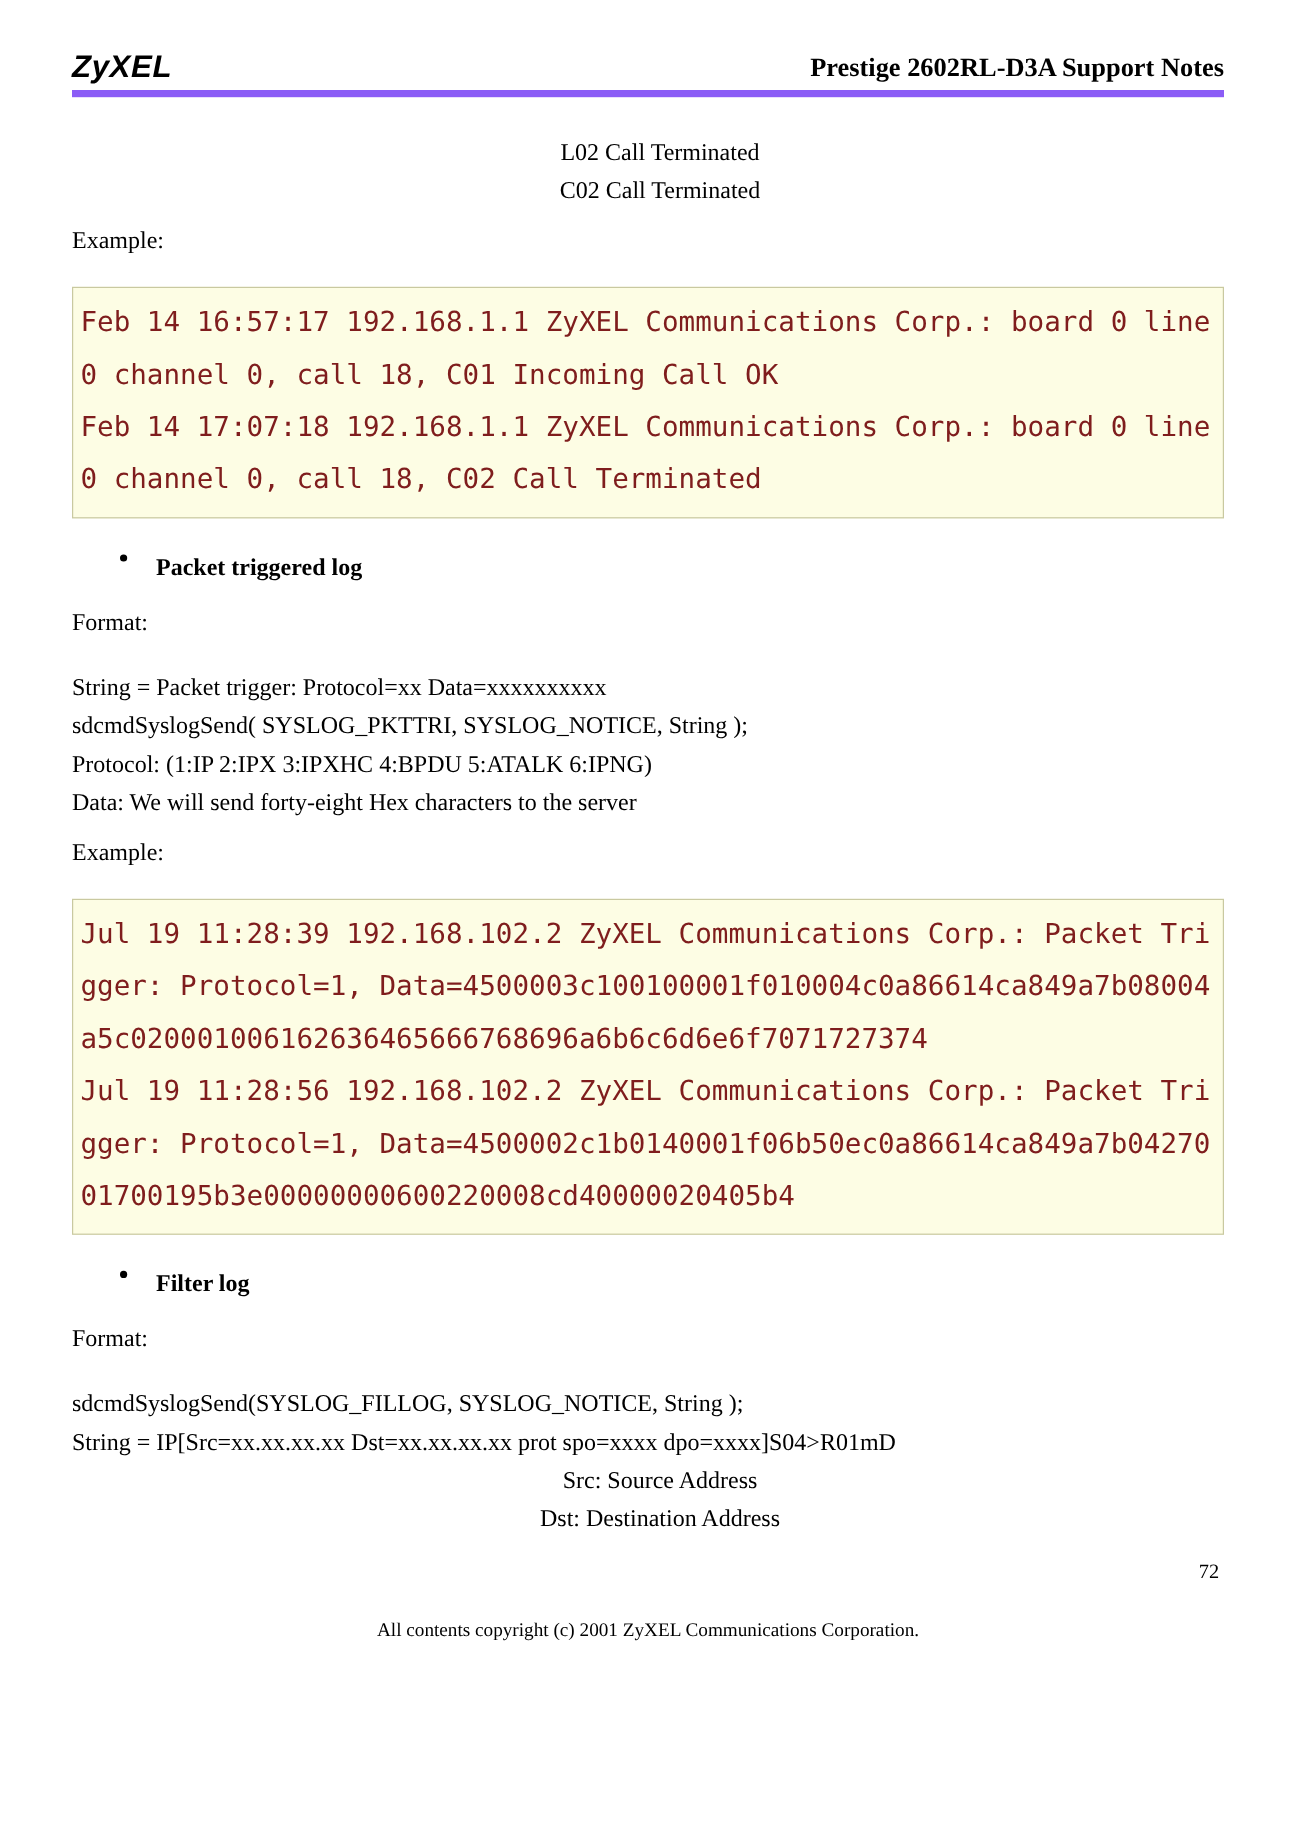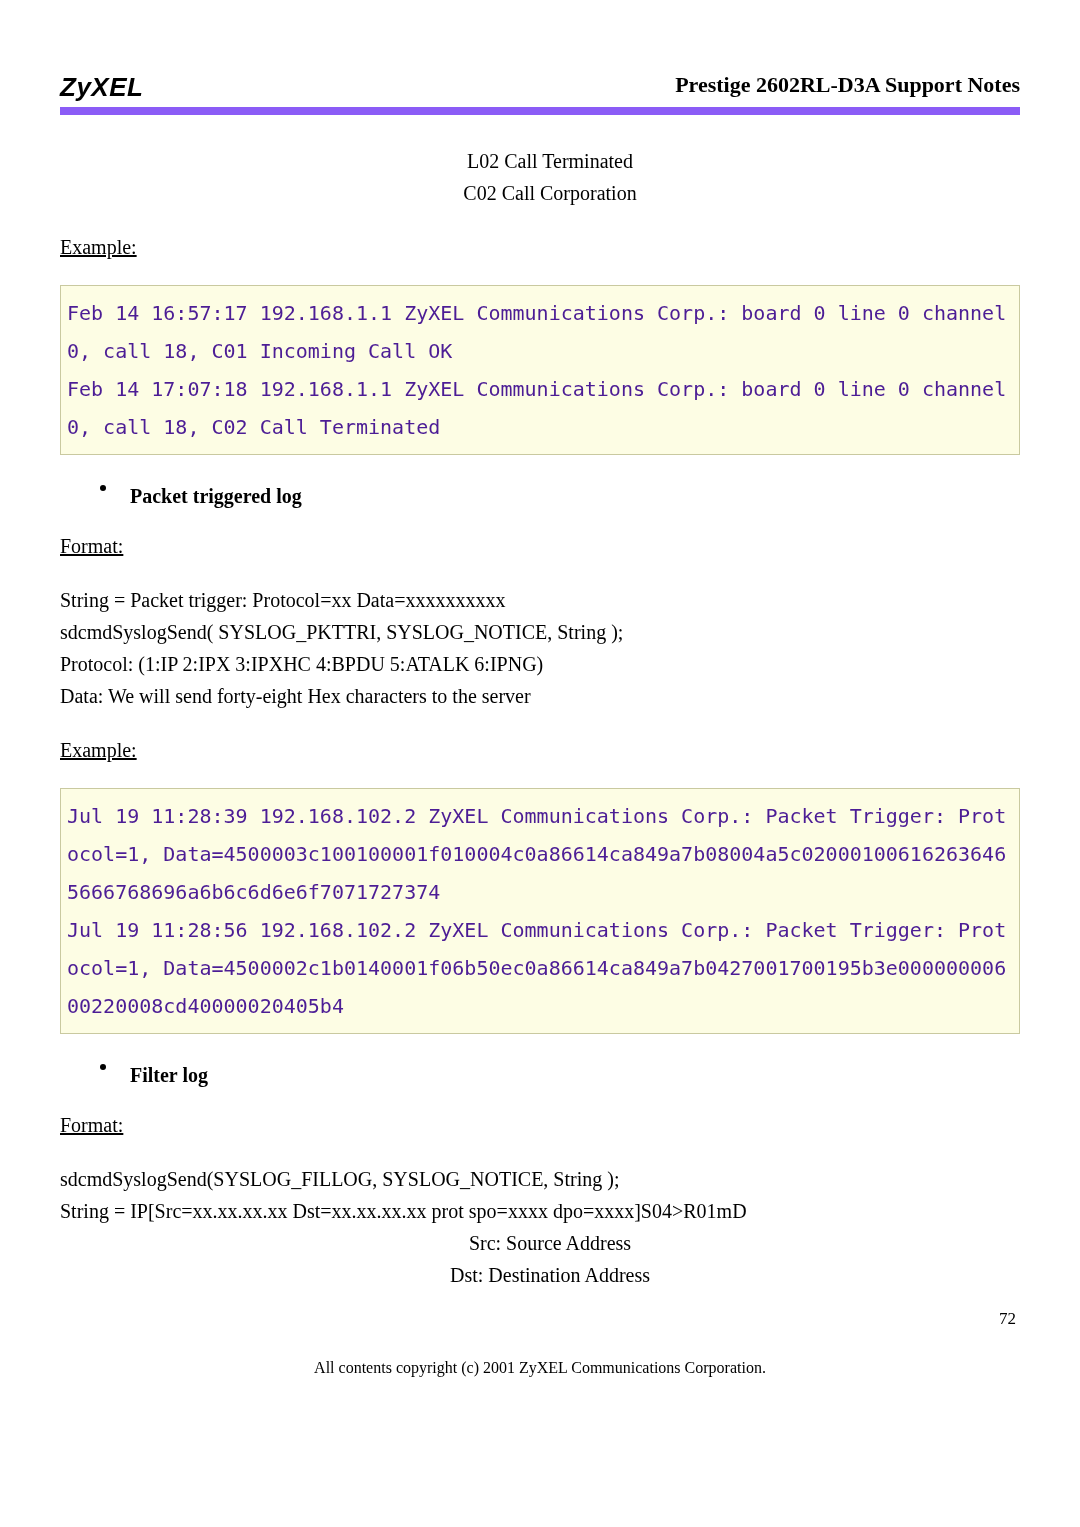--- a/index.html
+++ b/index.html
@@ -10,25 +10,24 @@
     color: #000000;
     width: 1080px;
   }
   .page {
     padding: 40px 60px 40px 60px;
     box-sizing: border-box;
   }
   .header-row {
     display: flex;
     justify-content: space-between;
-    align-items: flex-start;
-    border-bottom: 8px solid #8b5cf6;
+    align-items: center;
+    border-bottom: 6px solid #8b5cf6;
     padding-bottom: 4px;
     margin-bottom: 30px;
-    margin-top: 32px;
   }
   .logo {
     font-family: Arial, Helvetica, sans-serif;
     font-weight: 900;
     font-style: italic;
     font-size: 26px;
     letter-spacing: 0.5px;
   }
   .header-title {
     font-weight: bold;
@@ -36,30 +35,29 @@
   }
   .body-text {
     font-size: 20px;
     line-height: 1.6;
   }
   .indent {
     padding-left: 20px;
     text-align: center;
   }
   .section-gap {
-    margin-top: 22px;
+    margin-top: 10px;
     margin-bottom: 22px;
-    text-decoration: underline;
   }
   .code-block {
     border: 1px solid #c9c9a0;
     background: #fdfde4;
-    color: #4c1d95;
+    color: #7f1d1d;
     font-family: "SimSun", "NSimSun", monospace;
-    font-size: 20px;
+    font-size: 23px;
     padding: 8px 6px;
     line-height: 1.9;
     margin: 14px 0 30px 0;
     word-break: break-all;
   }
   .bullet-row {
     display: flex;
     align-items: flex-start;
     margin: 24px 0 18px 40px;
     font-family: "Times New Roman", Times, serif;
@@ -96,21 +94,21 @@
 <body>
 
 <div class="page">
 
   <div class="header-row">
     <span class="logo">ZyXEL</span>
     <span class="header-title">Prestige 2602RL-D3A Support Notes</span>
   </div>
 
   <div class="body-text indent">L02 Call Terminated</div>
-  <div class="body-text indent">C02 Call Corporation</div>
+  <div class="body-text indent">C02 Call Terminated</div>
 
   <div class="body-text section-gap">Example:</div>
 
   <div class="code-block">
     <div>Feb 14 16:57:17 192.168.1.1 ZyXEL Communications Corp.: board 0 line 0 channel 0, call 18, C01 Incoming Call OK</div>
     <div>Feb 14 17:07:18 192.168.1.1 ZyXEL Communications Corp.: board 0 line 0 channel 0, call 18, C02 Call Terminated</div>
   </div>
 
   <div class="bullet-row">
     <span class="bullet-dot"></span>

